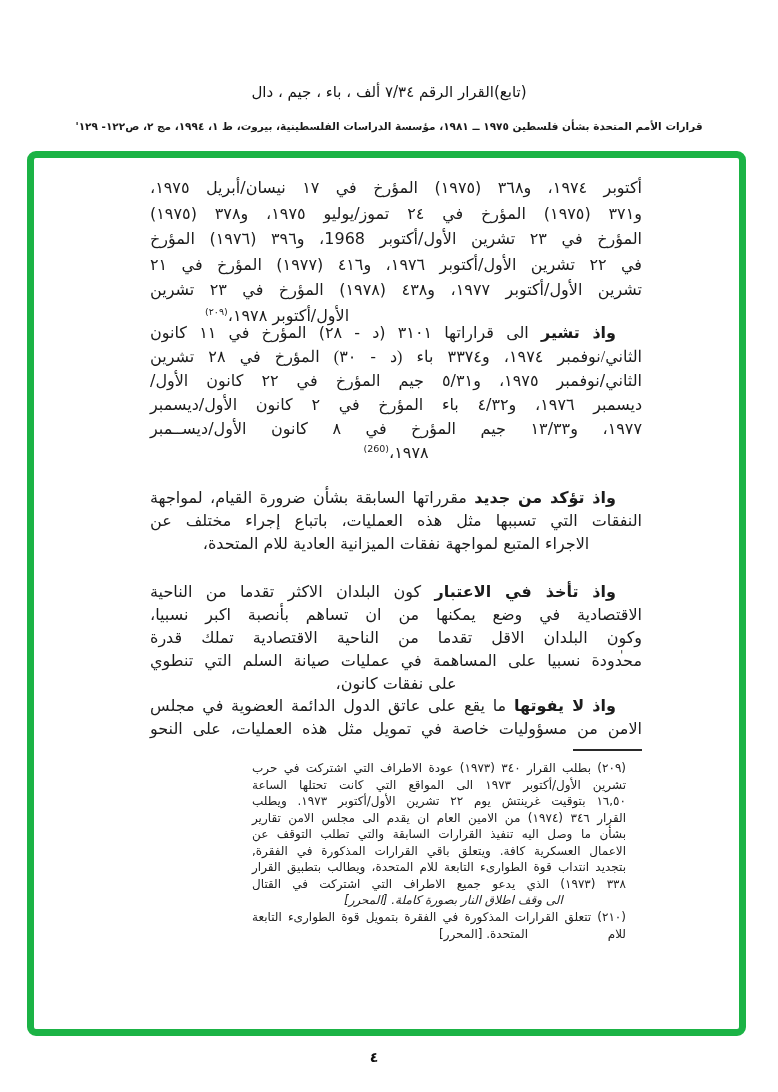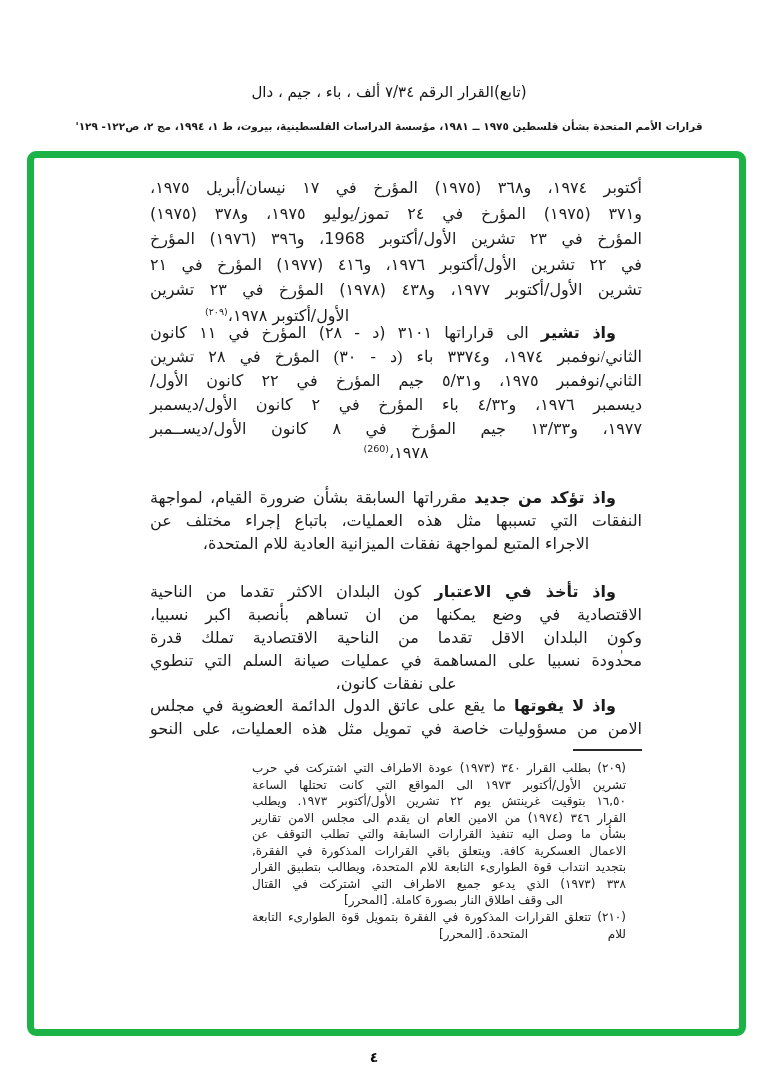--- a/index.html
+++ b/index.html
@@ -96,19 +96,19 @@
     </div>
     <div class="fnp" style="top: 760px; line-height: 16.5px;">
       <div class="tline" style="height: 16.5px;">(٢٠٩) بطلب القرار ٣٤٠ (١٩٧٣) عودة الاطراف التي اشتركت في حرب</div>
       <div class="tline" style="height: 16.5px;">تشرين الأول/أكتوبر ١٩٧٣ الى المواقع التي كانت تحتلها الساعة</div>
       <div class="tline" style="height: 16.5px;">١٦,٥٠ بتوقيت غرينتش يوم ٢٢ تشرين الأول/أكتوبر ١٩٧٣. ويطلب</div>
       <div class="tline" style="height: 16.5px;">القرار ٣٤٦ (١٩٧٤) من الامين العام ان يقدم الى مجلس الامن تقارير</div>
       <div class="tline" style="height: 16.5px;">بشأن ما وصل اليه تنفيذ القرارات السابقة والتي تطلب التوقف عن</div>
       <div class="tline" style="height: 16.5px;">الاعمال العسكرية كافة. ويتعلق باقي القرارات المذكورة في الفقرة,</div>
       <div class="tline" style="height: 16.5px;">بتجديد انتداب قوة الطوارىء التابعة للام المتحدة، ويطالب بتطبيق القرار</div>
       <div class="tline" style="height: 16.5px;">٣٣٨ (١٩٧٣) الذي يدعو جميع الاطراف التي اشتركت في القتال</div>
-      <div class="tline" style="height: 16.5px; text-align: center; text-align-last: left; padding-left: 92px;">الى وقف اطلاق النار بصورة كاملة. [المحرر]</div>
+      <div class="tline" style="height: 16.5px; text-align: center; text-align-last: left; padding-left: 92px; font-style: italic;">الى وقف اطلاق النار بصورة كاملة. [المحرر]</div>
     </div>
     <div class="fnp" style="top: 909px; line-height: 17px;">
       <div class="tline" style="height: 17px;">(٢١٠) تتعلق القرارات المذكورة في الفقرة بتمويل قوة الطوارىء التابعة للام</div>
       <div class="tline" style="height: 17px; text-align: left; text-align-last: left; padding-left: 187px;">المتحدة. [المحرر]</div>
     </div>
   </div>
 
 </body></html>

